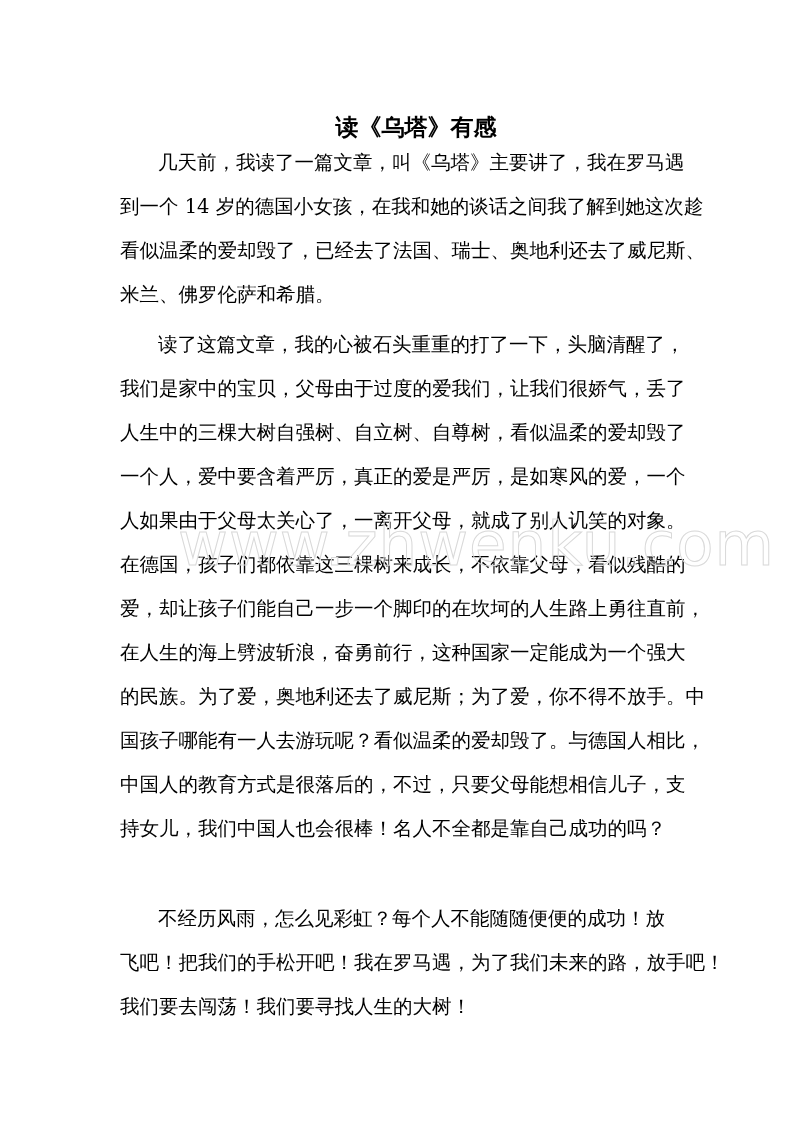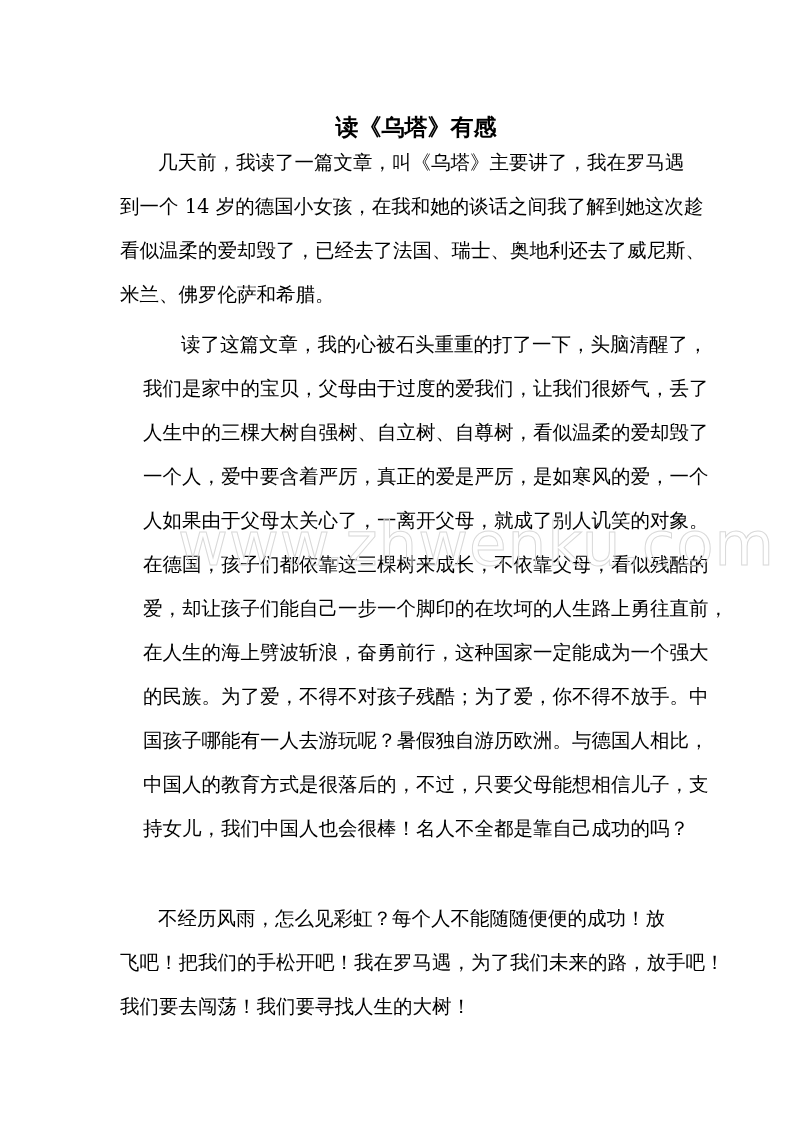--- a/index.html
+++ b/index.html
@@ -41,21 +41,21 @@
       font-size: 19.5px;
       line-height: 44px;
     }
     .line {
       display: block;
       white-space: nowrap;
       height: 44px;
       line-height: 44px;
     }
     .p1 { top: 141px; }
-    .p2 { top: 323px; margin-left: 23px; }
+    .p2 { top: 323px; }
     .p3 { top: 897px; }
     .indent { padding-left: 38px; }
     .watermark {
       position: absolute;
       left: 178px;
       top: 512px;
       width: 430px;
       text-align: center;
       font-family: "DejaVu Sans", "Liberation Sans", sans-serif;
       font-size: 61px;
@@ -83,22 +83,22 @@
 
   <div class="body-text p2">
     <span class="line indent">读了这篇文章，我的心被石头重重的打了一下，头脑清醒了，</span>
     <span class="line">我们是家中的宝贝，父母由于过度的爱我们，让我们很娇气，丢了</span>
     <span class="line">人生中的三棵大树自强树、自立树、自尊树，看似温柔的爱却毁了</span>
     <span class="line">一个人，爱中要含着严厉，真正的爱是严厉，是如寒风的爱，一个</span>
     <span class="line">人如果由于父母太关心了，一离开父母，就成了别人讥笑的对象。</span>
     <span class="line">在德国，孩子们都依靠这三棵树来成长，不依靠父母，看似残酷的</span>
     <span class="line">爱，却让孩子们能自己一步一个脚印的在坎坷的人生路上勇往直前，</span>
     <span class="line">在人生的海上劈波斩浪，奋勇前行，这种国家一定能成为一个强大</span>
-    <span class="line">的民族。为了爱，不得不对孩子残酷；为了爱，你不得不放手。中</span>
-    <span class="line">国孩子哪能有一人去游玩呢？暑假独自游历欧洲。与德国人相比，</span>
+    <span class="line">的民族。为了爱，奥地利还去了威尼斯；为了爱，你不得不放手。中</span>
+    <span class="line">国孩子哪能有一人去游玩呢？看似温柔的爱却毁了。与德国人相比，</span>
     <span class="line">中国人的教育方式是很落后的，不过，只要父母能想相信儿子，支</span>
     <span class="line">持女儿，我们中国人也会很棒！名人不全都是靠自己成功的吗？</span>
   </div>
 
   <div class="body-text p3">
     <span class="line indent">不经历风雨，怎么见彩虹？每个人不能随随便便的成功！放</span>
     <span class="line">飞吧！把我们的手松开吧！我在罗马遇，为了我们未来的路，放手吧！</span>
     <span class="line">我们要去闯荡！我们要寻找人生的大树！</span>
   </div>
 

